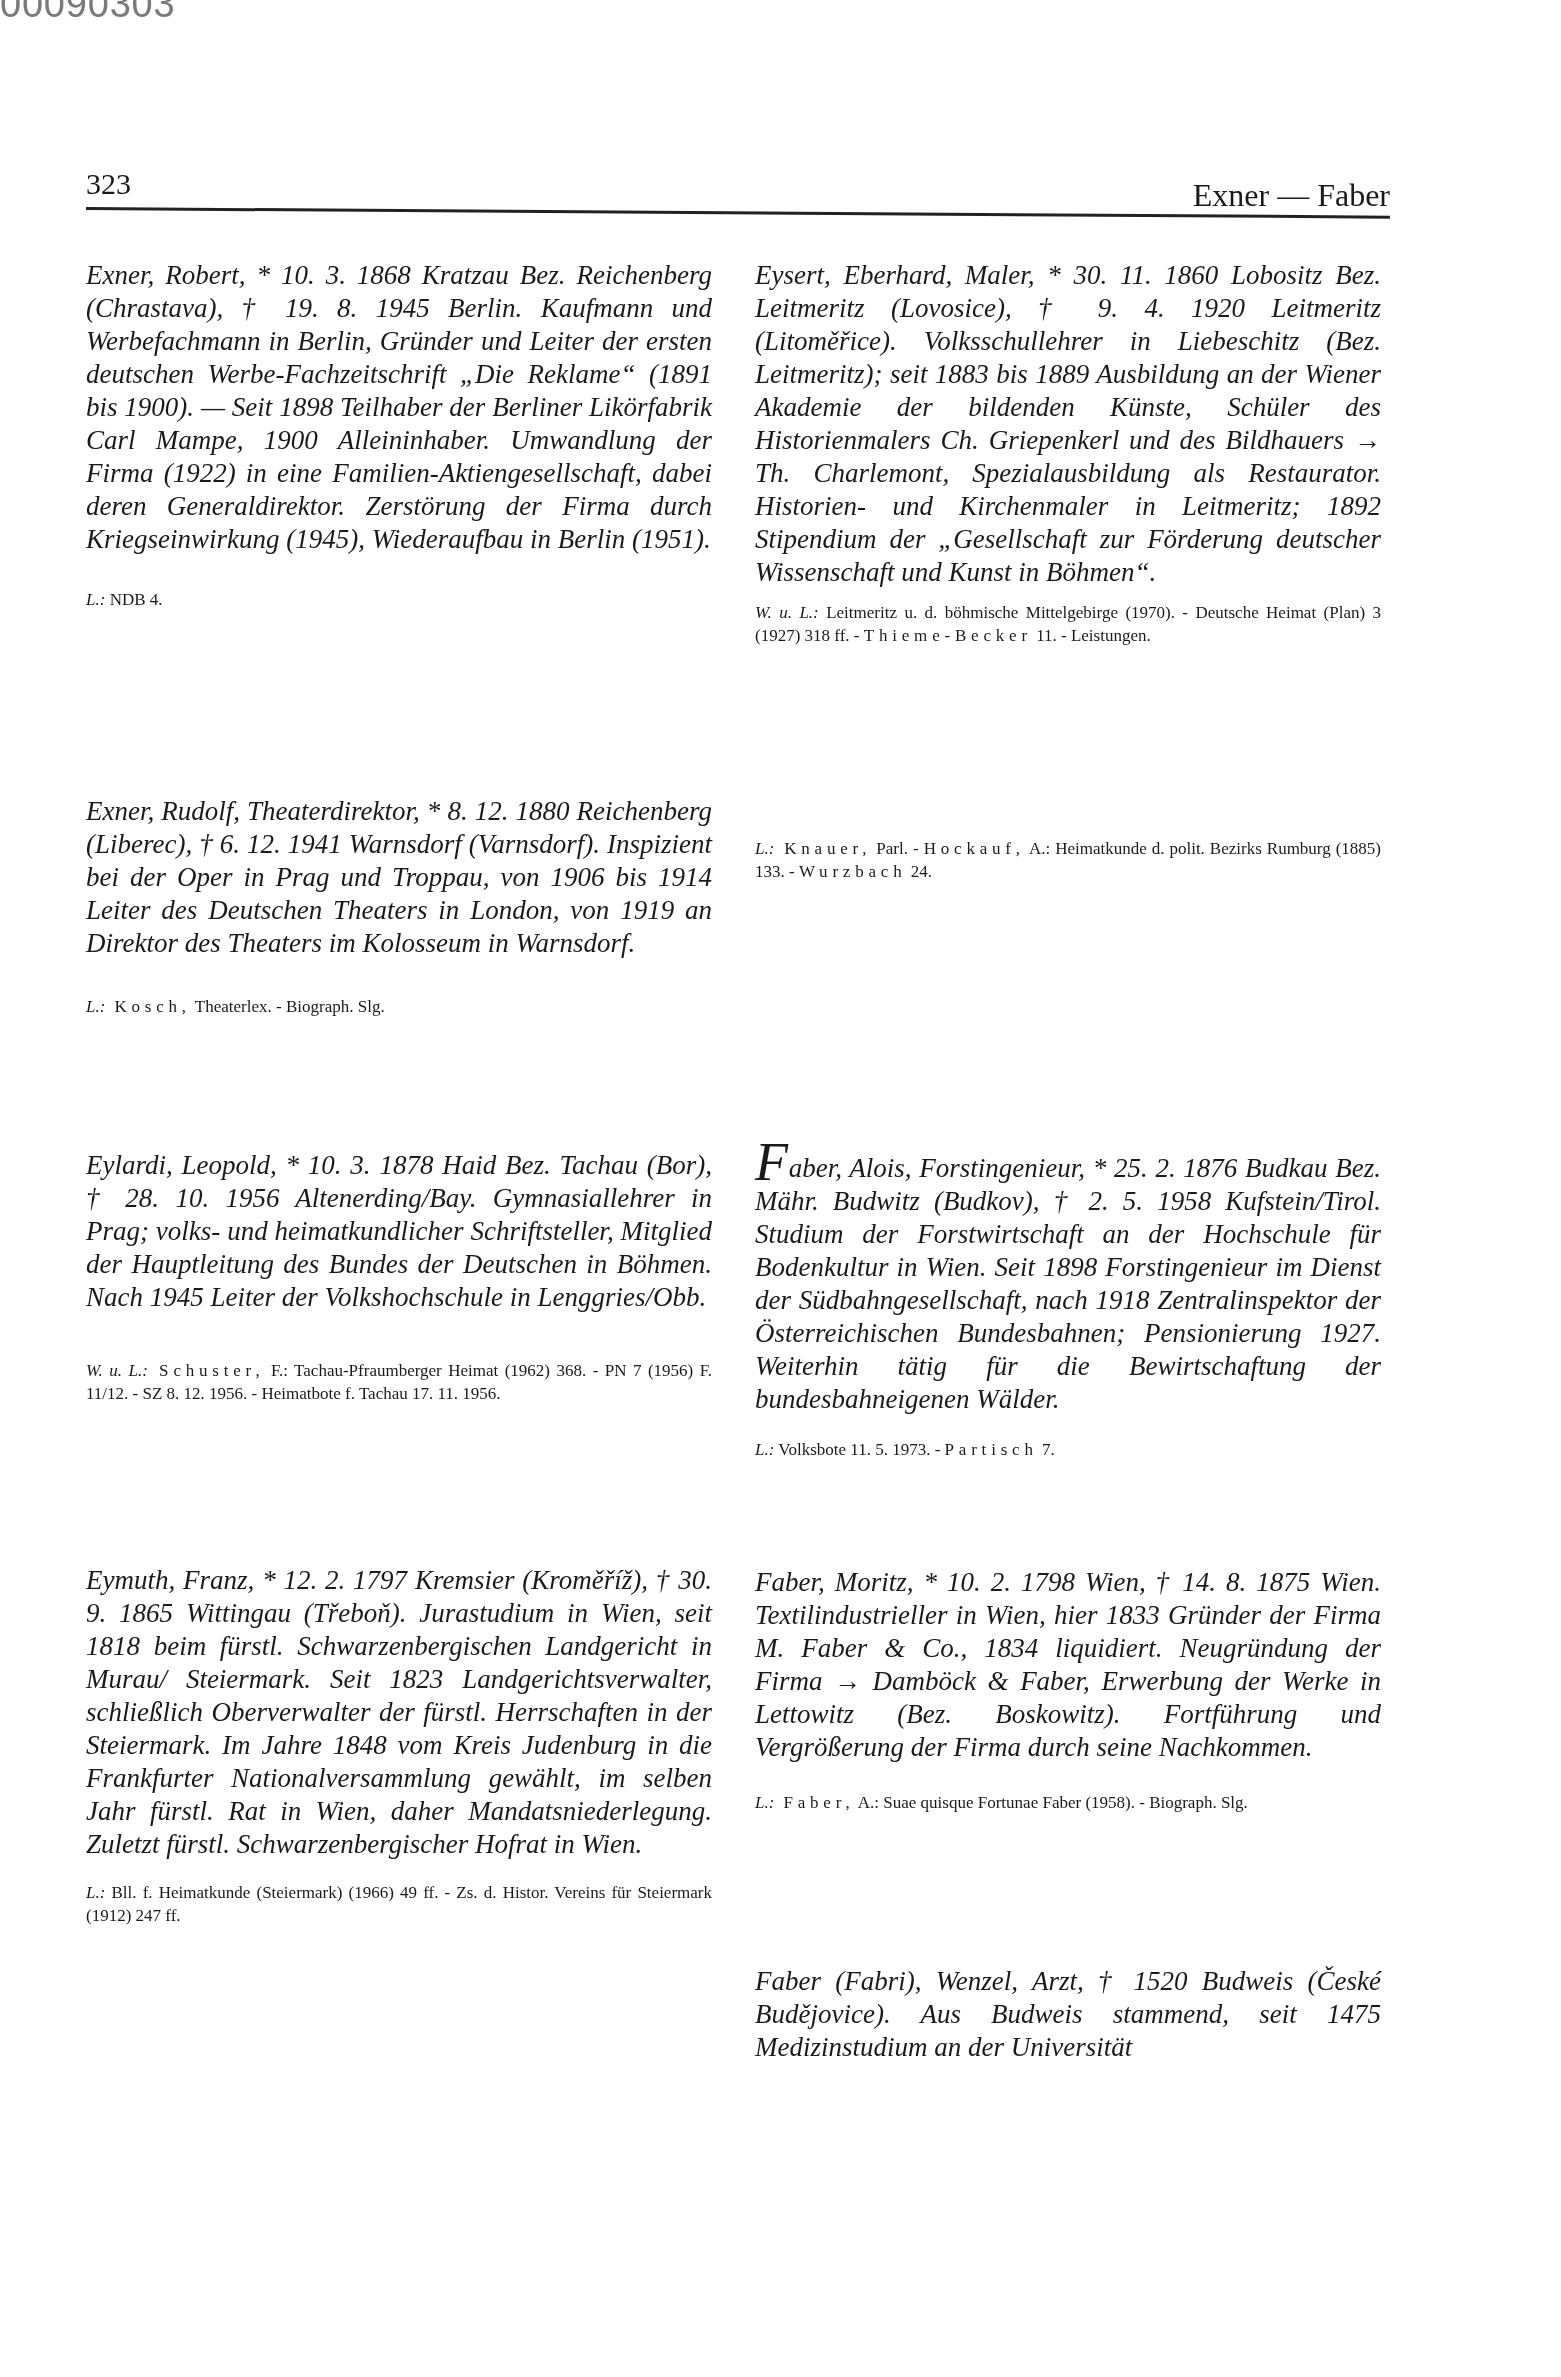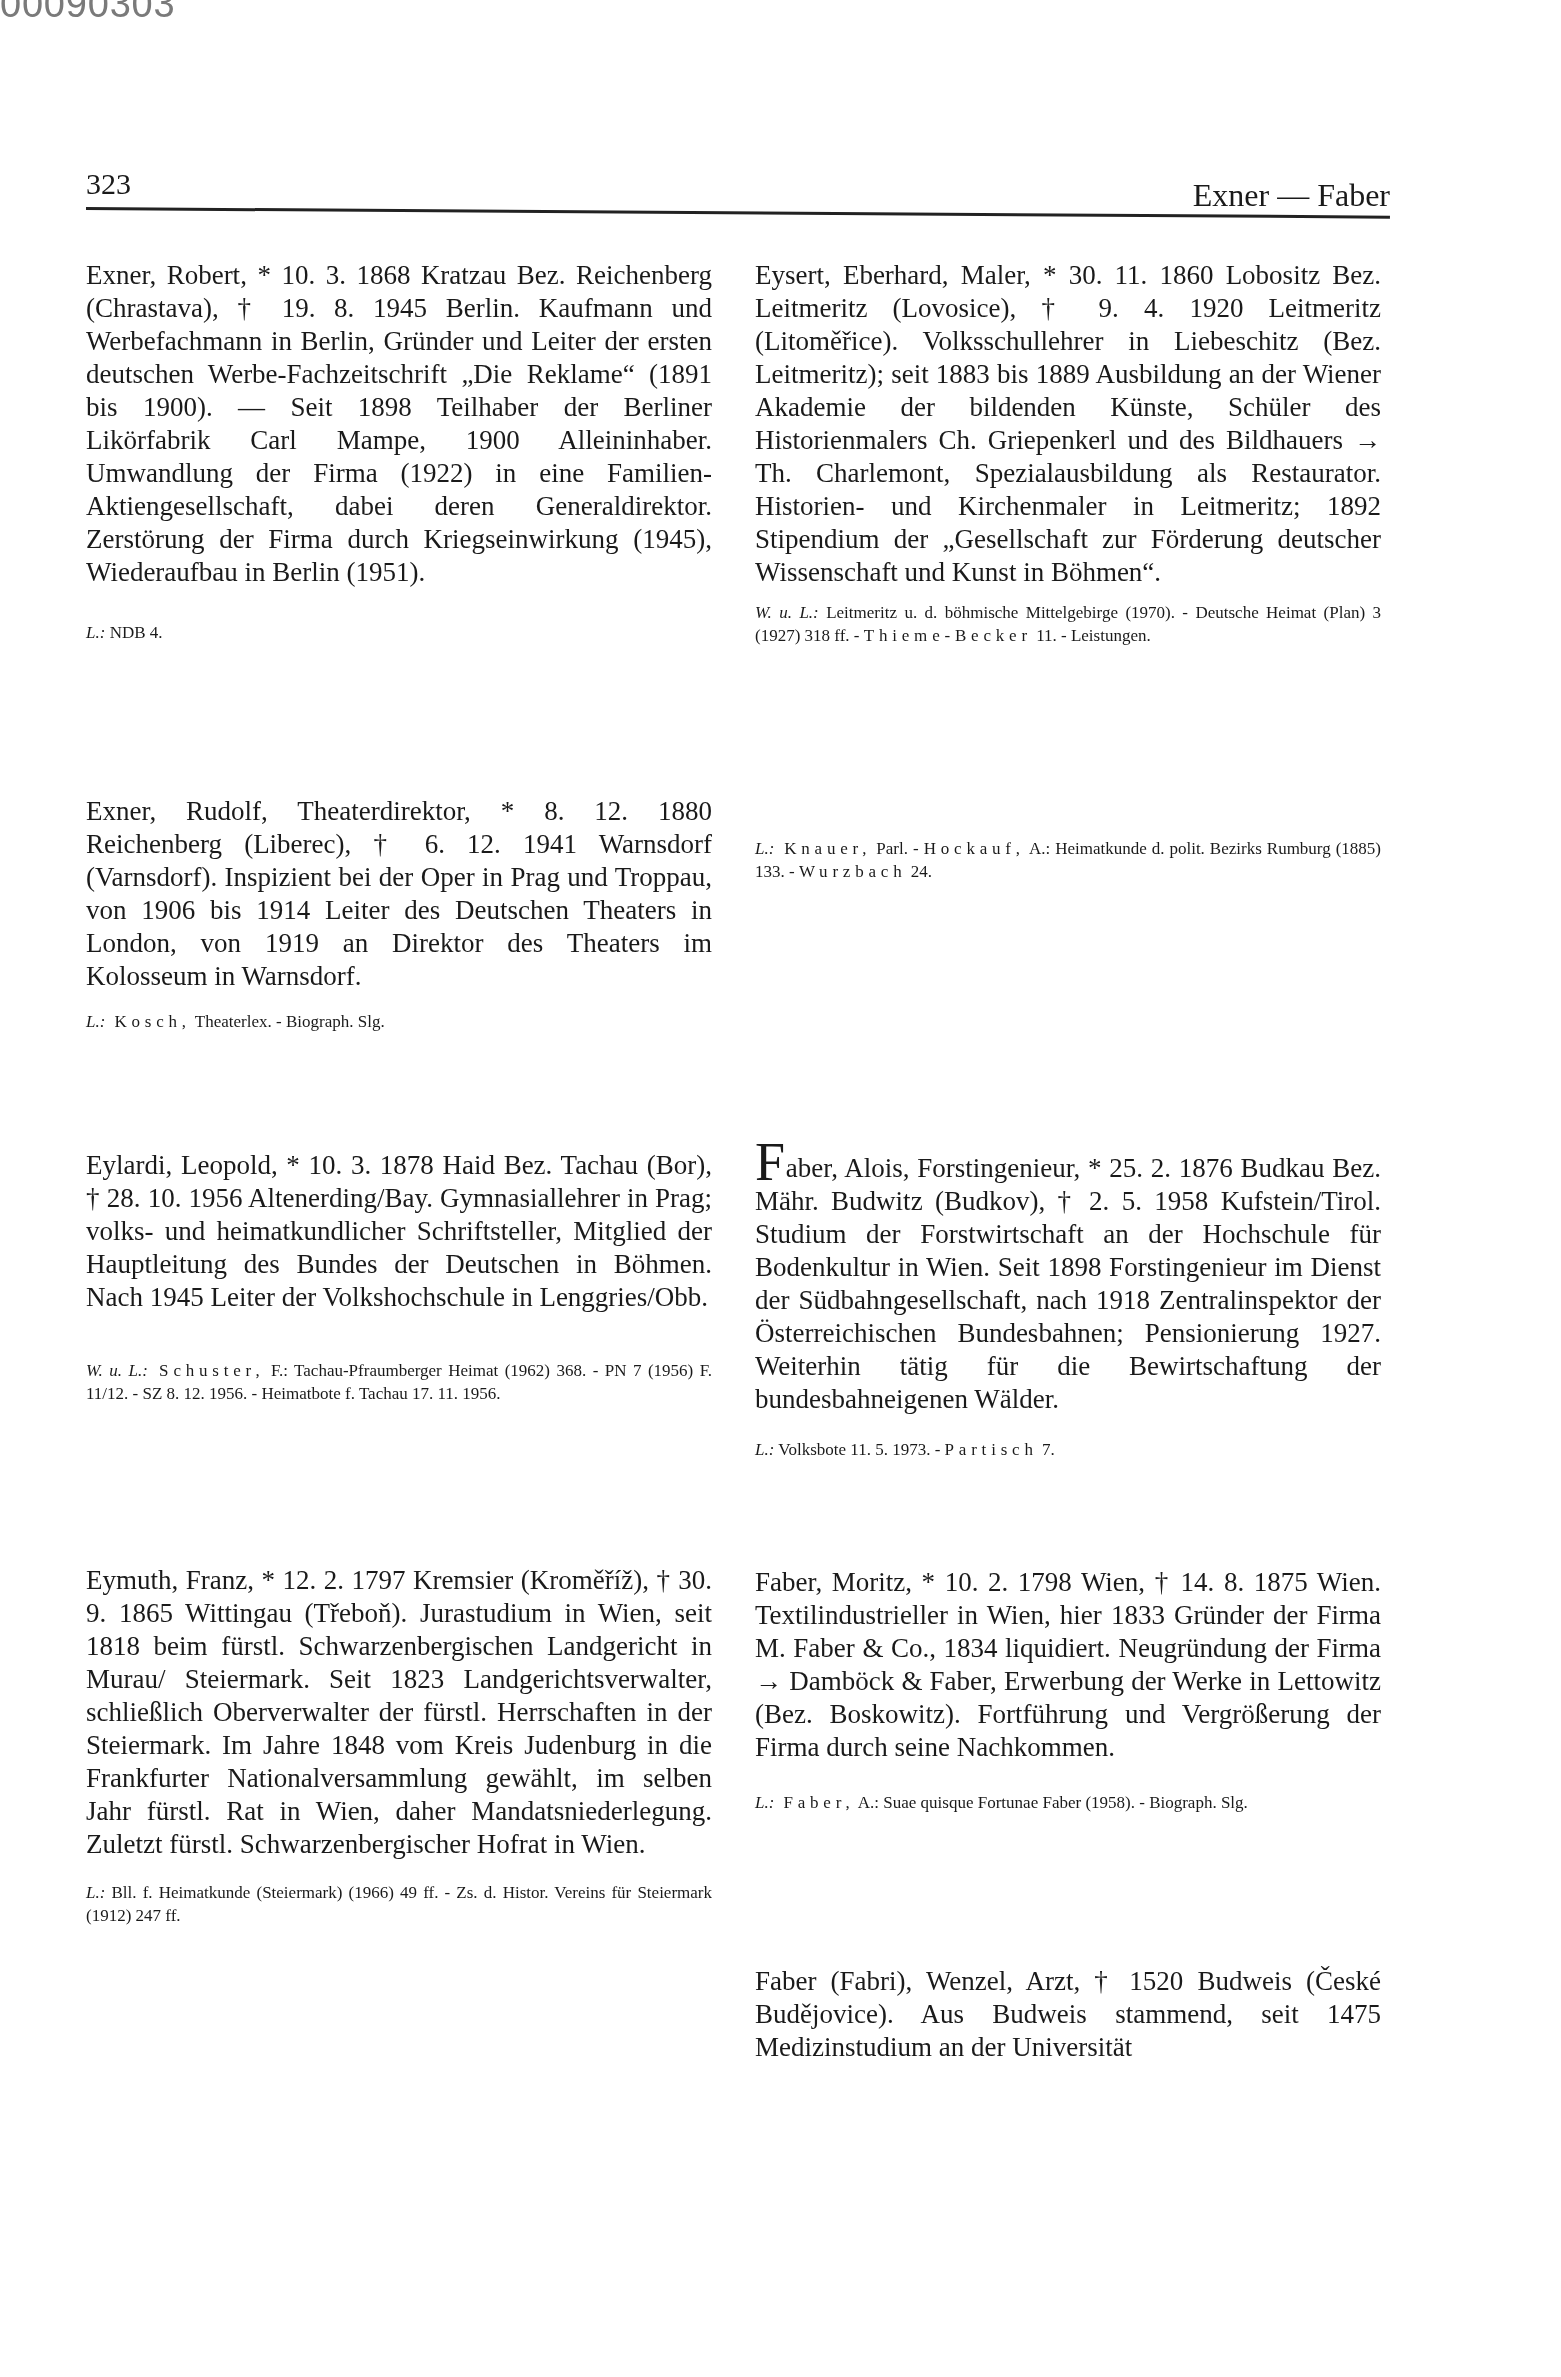--- a/index.html
+++ b/index.html
@@ -10,21 +10,21 @@
     .running-head { position: absolute; left: 86px; top: 167px; width: 1304px; height: 48px; text-align: right; }
     .page-number { position: absolute; left: 0; top: 0; font-size: 30px; }
     .running-title { position: absolute; right: 0; top: 9.6px; font-size: 32px; }
     .head-rule { position: absolute; left: 86px; top: 207px; width: 1304px; height: 0;
                  border-top: 3.2px solid #222; transform: rotate(0.38deg); transform-origin: left center; }
     .column { position: absolute; top: 259px; width: 626px; }
     .col-left { left: 86px; }
     .col-right { left: 755px; }
     .entry { position: absolute; left: 0; width: 626px; }
     .entry-body { font-size: 27px; line-height: 33px; text-align: justify; margin: 0;
-                  hyphens: manual; }
+                  hyphens: manual; font-style: italic; }
     .entry-body .lemma { font-weight: normal; }
     .entry-refs { font-size: 17px; line-height: 23px; text-align: justify; margin: 0; }
     .refs-label { font-style: italic; }
     .spaced { letter-spacing: 4.8px; }
     .initial { font-size: 54px; line-height: 0; vertical-align: -3.2px; margin-right: 0.8px; }
   </style>
 </head>
 <body>
 
 <div class="scan-id">00090303</div>
@@ -37,21 +37,21 @@
 
 <div class="column col-left">
 
   <div class="entry" style="top:0px">
     <p class="entry-body"><span class="lemma">Exner,</span><span> Robert, * 10. 3. 1868 Kratzau Bez. Reichenberg (Chrastava), † 19. 8. 1945 Berlin. Kaufmann und Werbefachmann in Berlin, Gründer und Leiter der ersten deutschen Werbe-Fachzeitschrift „Die Reklame“ (1891 bis 1900). — Seit 1898 Teilhaber der Berliner Likörfabrik Carl Mampe, 1900 Alleininhaber. Umwandlung der Firma (1922) in eine Familien-Aktiengesellschaft, dabei deren Generaldirektor. Zerstörung der Firma durch Kriegseinwirkung (1945), Wiederaufbau in Berlin (1951).</span></p>
     <p class="entry-refs" style="margin-top:32px"><span class="refs-label">L.:</span><span> NDB 4.</span></p>
   </div>
 
   <div class="entry" style="top:536px">
     <p class="entry-body"><span class="lemma">Exner,</span><span> Rudolf, Theaterdirektor, * 8. 12. 1880 Reichenberg (Liberec), † 6. 12. 1941 Warnsdorf (Varnsdorf). Inspizient bei der Oper in Prag und Troppau, von 1906 bis 1914 Leiter des Deutschen Theaters in London, von 1919 an Direktor des Theaters im Kolosseum in Warnsdorf.</span></p>
-    <p class="entry-refs" style="margin-top:17px"><span class="refs-label">L.:</span><span class="spaced"> Kosch,</span><span> Theaterlex. - Biograph. Slg.</span></p>
+    <p class="entry-refs" style="margin-top:35px"><span class="refs-label">L.:</span><span class="spaced"> Kosch,</span><span> Theaterlex. - Biograph. Slg.</span></p>
   </div>
 
   <div class="entry" style="top:890px">
     <p class="entry-body"><span class="lemma">Eylardi,</span><span> Leopold, * 10. 3. 1878 Haid Bez. Tachau (Bor), † 28. 10. 1956 Altenerding/Bay. Gymnasiallehrer in Prag; volks- und heimatkundlicher Schriftsteller, Mitglied der Hauptleitung des Bundes der Deutschen in Böhmen. Nach 1945 Leiter der Volkshochschule in Lenggries/Obb.</span></p>
     <p class="entry-refs" style="margin-top:45px"><span class="refs-label">W. u. L.:</span><span class="spaced"> Schuster,</span><span> F.: Tachau-Pfraumberger Heimat (1962) 368. - PN 7 (1956) F. 11/12. - SZ 8. 12. 1956. - Heimatbote f. Tachau 17. 11. 1956.</span></p>
   </div>
 
   <div class="entry" style="top:1305px">
     <p class="entry-body"><span class="lemma">Eymuth,</span><span> Franz, * 12. 2. 1797 Kremsier (Kroměříž), † 30. 9. 1865 Wittingau (Třeboň). Jurastudium in Wien, seit 1818 beim fürstl. Schwarzenbergischen Landgericht in Murau/ Steiermark. Seit 1823 Landgerichtsverwalter, schließlich Oberverwalter der fürstl. Herrschaften in der Steiermark. Im Jahre 1848 vom Kreis Judenburg in die Frankfurter Nationalversammlung gewählt, im selben Jahr fürstl. Rat in Wien, daher Mandatsniederlegung. Zuletzt fürstl. Schwarzenbergischer Hofrat in Wien.</span></p>
     <p class="entry-refs" style="margin-top:20px"><span class="refs-label">L.:</span><span> Bll. f. Heimatkunde (Steiermark) (1966) 49 ff. - Zs. d. Histor. Vereins für Steiermark (1912) 247 ff.</span></p>

